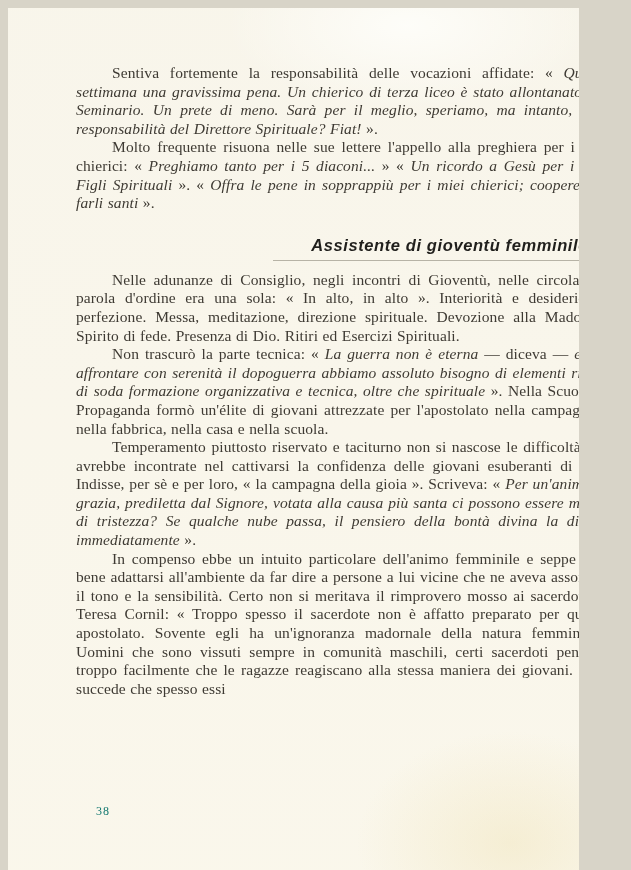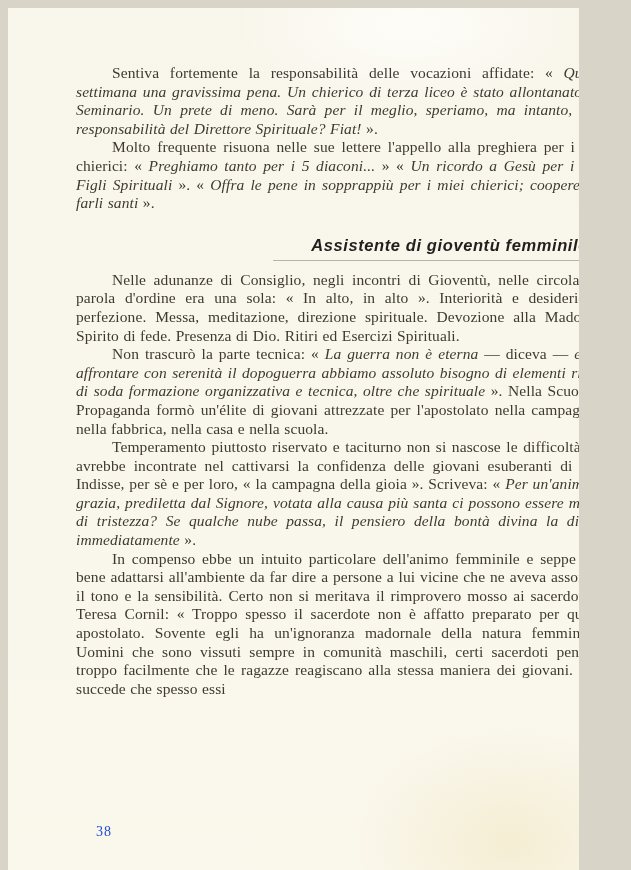--- a/index.html
+++ b/index.html
@@ -59,24 +59,24 @@
     font-weight: bold;
     font-style: italic;
     font-size: 16.5px;
     letter-spacing: 0.6px;
     color: #201f1c;
     padding: 0 20px 5px 0;
     border-bottom: 1px solid rgba(130,124,110,0.55);
   }
   .page-number {
     position: absolute;
-    left: 88px; top: 816px;
-    font-size: 14px;
+    left: 88px; top: 796px;
+    font-size: 12px;
     letter-spacing: 1px;
-    color: #1d4ed8;
+    color: #0f766e;
   }
 </style>
 </head>
 <body>
 
 <div class="page" style="background: rgb(250, 247, 236); color: rgb(62, 58, 51);">
   <div class="edge-line"></div>
 
   <div class="text-block">
     <div>

